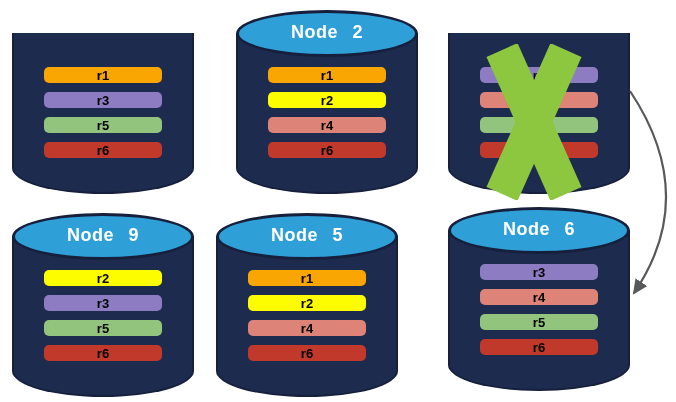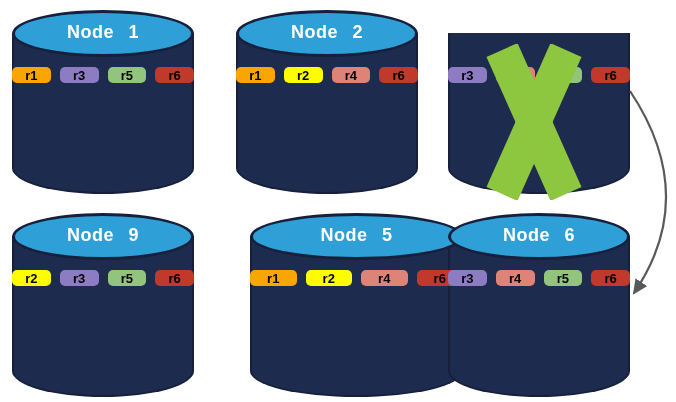--- a/index.html
+++ b/index.html
@@ -3,22 +3,22 @@
 <meta charset="utf-8">
 <style>
   html,body{margin:0;padding:0;background:#ffffff;font-family:"Liberation Sans",sans-serif;}
   .canvas{position:relative;width:676px;height:402px;background:#fff;overflow:hidden;}
 
   .node{position:absolute;width:182px;height:184px;}
   .node:nth-child(1){left:12px;top:10px;}
   .node:nth-child(2){left:236px;top:10px;}
   .node:nth-child(3){left:448px;top:10px;}
   .node:nth-child(4){left:12px;top:213px;}
-  .node:nth-child(5){left:250px;top:213px;padding-left:31px;}
-  .node:nth-child(6){left:448px;top:213px;text-align:right;}
+  .node:nth-child(5){left:216px;top:213px;}
+  .node:nth-child(6){left:448px;top:207px;text-align:right;}
 
   .cyl-body{
     position:absolute;left:0;right:0;top:23px;bottom:0;
     background:var(--navy);
     border:2px solid var(--navy-dark);border-top:none;
     border-bottom-left-radius:50% 26px;border-bottom-right-radius:50% 26px;
     box-sizing:border-box;
   }
   .cyl-top{
     position:absolute;left:0;right:0;top:0;height:47px;
@@ -28,21 +28,21 @@
     box-sizing:border-box;
     display:flex;align-items:center;justify-content:center;
     z-index:2;
   }
   .node-title{
     color:var(--title-text);font-weight:bold;font-size:18px;
     word-spacing:9px;letter-spacing:.5px;padding-bottom:2px;
   }
   .bars{
     position:absolute;top:57px;left:0;right:0;
-    display:flex;flex-direction:row;align-items:center;gap:9px;
+    display:flex;flex-direction:column;align-items:center;gap:9px;
     z-index:3;
   }
   .bar{
     width:118px;height:16px;border-radius:5px;
     display:flex;align-items:center;justify-content:center;
     font-size:13px;font-weight:bold;color:var(--bar-text);line-height:1;
   }
   .cross{
     position:absolute;left:33px;top:34px;width:106px;height:156px;
     z-index:4;display:none;
@@ -54,23 +54,20 @@
     z-index:5;pointer-events:none;
   }
 </style>
 </head>
 <body style="background: rgb(255, 255, 255);">
 
 <div class="canvas" style="--navy: #1d2b4f; --navy-dark: #16203c; --blue: #2f9fd7; --title-text: #ffffff; --bar-text: #000000;">
   <div id="nodes">
       <div class="node">
     <div class="cyl-body"></div>
-    <div class="cyl-top">
-      <span class="node-title">Node 1</span>
-    </div>
     <div class="bars">
           <div class="bar" style="background: rgb(249, 166, 2);">r1</div>
           <div class="bar" style="background: rgb(142, 124, 195);">r3</div>
           <div class="bar" style="background: rgb(147, 196, 125);">r5</div>
           <div class="bar" style="background: rgb(192, 57, 43);">r6</div>
         </div>
 
   </div>
       <div class="node">
     <div class="cyl-body"></div>

